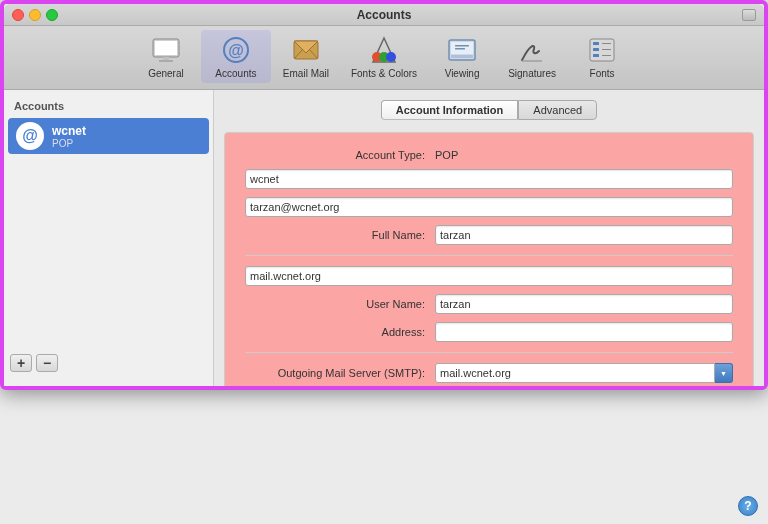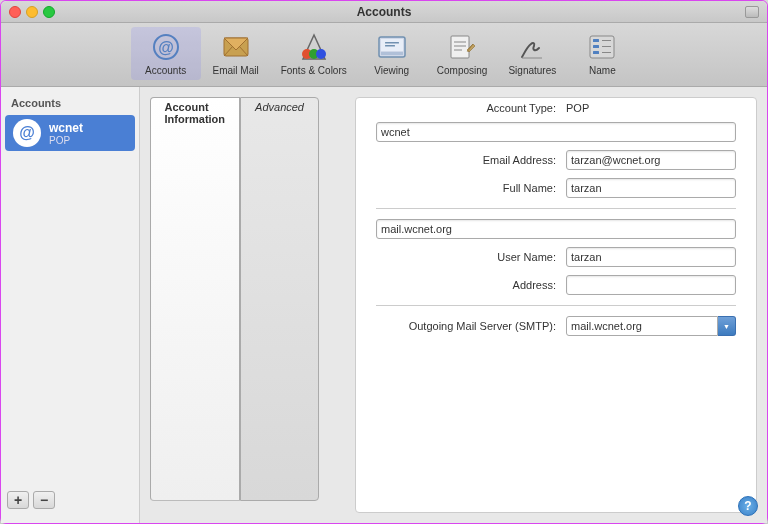--- a/index.html
+++ b/index.html
@@ -9,23 +9,23 @@
       font-size: 12px;
       background: #ebebeb;
       width: 768px;
       height: 524px;
       overflow: hidden;
     }
 
     
     .window {
       width: 768px;
-      height: 524px;
+      height: 390px;
       background: #ececec;
-      border: 1px solid #d946ef;
+      border: 4px solid #d946ef;
       border-radius: 6px;
       display: flex;
       flex-direction: column;
       box-shadow: 0 4px 20px rgba(0,0,0,0.4);
       justify-content: center;
     }
 
     .title-bar {
       height: 22px;
       background: linear-gradient(to bottom, #d8d8d8, #c8c8c8);
@@ -201,23 +201,22 @@
       font-size: 14px;
       color: #444;
       font-weight: bold;
     }
 
     
     .content-area {
       flex: 1;
       background: #e8e8e8;
       display: flex;
-      flex-direction: row;
+      flex-direction: column;
       padding: 10px;
-      gap: 36px;
     }
 
     
     .tabs {
       display: flex;
       justify-content: center;
       margin-bottom: 12px;
       gap: 0;
     }
 
@@ -229,37 +228,36 @@
       cursor: pointer;
       color: #333;
     }
 
     .tab:first-child {
       border-radius: 4px 0 0 4px;
     }
 
     .tab:last-child {
       border-radius: 0 4px 4px 0;
-      font-style: italic;
     }
 
     .tab.active {
       background: linear-gradient(to bottom, #ffffff, #efefef);
       border-bottom-color: #bbb;
       font-weight: bold;
       position: relative;
       z-index: 1;
     }
 
     
     .form-area {
-      background: #ffffff;
+      background: #fca5a5;
       border: 1px solid #ccc;
       border-radius: 4px;
-      padding: 4px 20px;
+      padding: 16px 20px;
       flex: 1;
     }
 
     .form-row {
       display: flex;
       align-items: center;
       margin-bottom: 8px;
     }
 
     .form-label {
@@ -390,20 +388,31 @@
     <div class="title-bar-buttons">
       <div class="tb-btn close"></div>
       <div class="tb-btn minimize"></div>
       <div class="tb-btn maximize"></div>
     </div>
     <span class="title-bar-title">Accounts</span>
     <div class="title-bar-zoom"></div>
   </div>
 
   <div class="toolbar">
+    <div class="toolbar-item">
+      <div class="toolbar-icon">
+        <svg width="30" height="30" viewBox="0 0 30 30">
+          <rect x="2" y="4" width="26" height="18" rx="2" fill="#d0d0d0" stroke="#888" stroke-width="1"></rect>
+          <rect x="4" y="6" width="22" height="14" fill="#fff"></rect>
+          <rect x="12" y="22" width="6" height="4" fill="#c0c0c0"></rect>
+          <rect x="8" y="25" width="14" height="2" fill="#aaa"></rect>
+        </svg>
+      </div>
+      <span class="toolbar-label">General</span>
+    </div>
 
     <div class="toolbar-item active">
       <div class="toolbar-icon">
         <svg width="30" height="30" viewBox="0 0 30 30">
           <circle cx="15" cy="15" r="12" fill="none" stroke="#5580c0" stroke-width="2"></circle>
           <text x="15" y="21" text-anchor="middle" font-size="16" font-weight="bold" fill="#5580c0">@</text>
         </svg>
       </div>
       <span class="toolbar-label">Accounts</span>
     </div>
@@ -438,33 +447,20 @@
           <rect x="2" y="5" width="26" height="20" rx="2" fill="#d0d8e8" stroke="#7090b0" stroke-width="1.5"></rect>
           <rect x="4" y="7" width="22" height="12" fill="#e8eef8"></rect>
           <rect x="4" y="20" width="22" height="3" fill="#b0c0d8"></rect>
           <rect x="8" y="10" width="14" height="1.5" rx="0.5" fill="#7090b0"></rect>
           <rect x="8" y="13" width="10" height="1.5" rx="0.5" fill="#7090b0"></rect>
         </svg>
       </div>
       <span class="toolbar-label">Viewing</span>
     </div>
 
-    <div class="toolbar-item">
-      <div class="toolbar-icon">
-        <svg width="30" height="30" viewBox="0 0 30 30">
-          <rect x="4" y="4" width="18" height="22" rx="1" fill="#f0f0f0" stroke="#888" stroke-width="1"></rect>
-          <line x1="7" y1="10" x2="19" y2="10" stroke="#888" stroke-width="1"></line>
-          <line x1="7" y1="14" x2="19" y2="14" stroke="#888" stroke-width="1"></line>
-          <line x1="7" y1="18" x2="15" y2="18" stroke="#888" stroke-width="1"></line>
-          <path d="M20 18 L26 12 L28 14 L22 20 Z" fill="#c0a060" stroke="#806020" stroke-width="0.5"></path>
-          <line x1="20" y1="20" x2="26" y2="12" stroke="#806020" stroke-width="0.5"></line>
-        </svg>
-      </div>
-      <span class="toolbar-label">Composing</span>
-    </div>
 
     <div class="toolbar-item">
       <div class="toolbar-icon">
         <svg width="30" height="30" viewBox="0 0 30 30">
           <path d="M5 25 C8 20 10 15 14 12 C16 10 18 11 17 14 C15 18 18 20 22 16" fill="none" stroke="#555" stroke-width="2" stroke-linecap="round"></path>
           <line x1="5" y1="26" x2="25" y2="26" stroke="#888" stroke-width="1"></line>
         </svg>
       </div>
       <span class="toolbar-label">Signatures</span>
     </div>
@@ -474,21 +470,21 @@
         <svg width="30" height="30" viewBox="0 0 30 30">
           <rect x="3" y="4" width="24" height="22" rx="2" fill="#d8d8d8" stroke="#888" stroke-width="1"></rect>
           <rect x="6" y="7" width="6" height="3" rx="0.5" fill="#5080c0"></rect>
           <line x1="15" y1="8.5" x2="24" y2="8.5" stroke="#888" stroke-width="1"></line>
           <rect x="6" y="13" width="6" height="3" rx="0.5" fill="#5080c0"></rect>
           <line x1="15" y1="14.5" x2="24" y2="14.5" stroke="#888" stroke-width="1"></line>
           <rect x="6" y="19" width="6" height="3" rx="0.5" fill="#5080c0"></rect>
           <line x1="15" y1="20.5" x2="24" y2="20.5" stroke="#888" stroke-width="1"></line>
         </svg>
       </div>
-      <span class="toolbar-label">Name</span>
+      <span class="toolbar-label">Fonts</span>
     </div>
   </div>
 
   <div class="main-area">
 
     <div class="sidebar">
       <div class="sidebar-title">Accounts</div>
       <div class="account-item">
         <div class="account-icon">@</div>
         <div class="account-info">
@@ -519,21 +515,20 @@
         <div class="form-row">
           <span class="form-label">Account Type:</span>
           <span class="form-value">POP</span>
         </div>
 
         <div class="form-row">
           <input class="form-input" type="text" value="wcnet" style="">
         </div>
 
         <div class="form-row">
-          <span class="form-label">Email Address:</span>
           <input class="form-input" type="text" value="tarzan@wcnet.org" style="">
         </div>
 
         <div class="form-row">
           <span class="form-label">Full Name:</span>
           <input class="form-input" type="text" value="tarzan" style="">
         </div>
 
         <div class="form-divider"></div>
 

